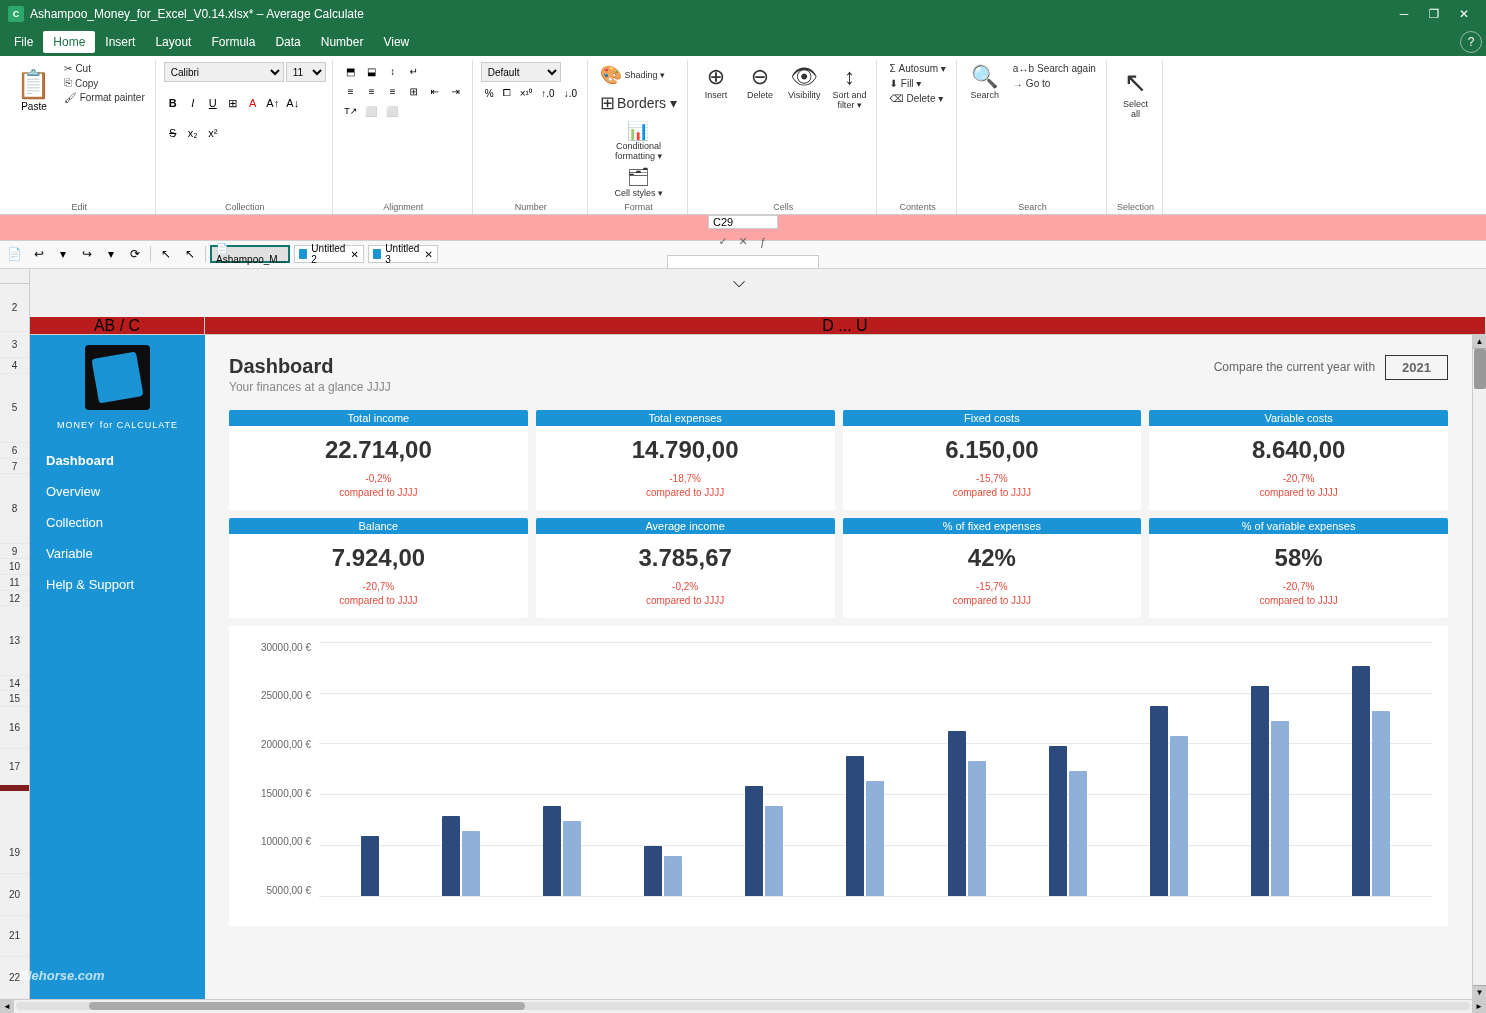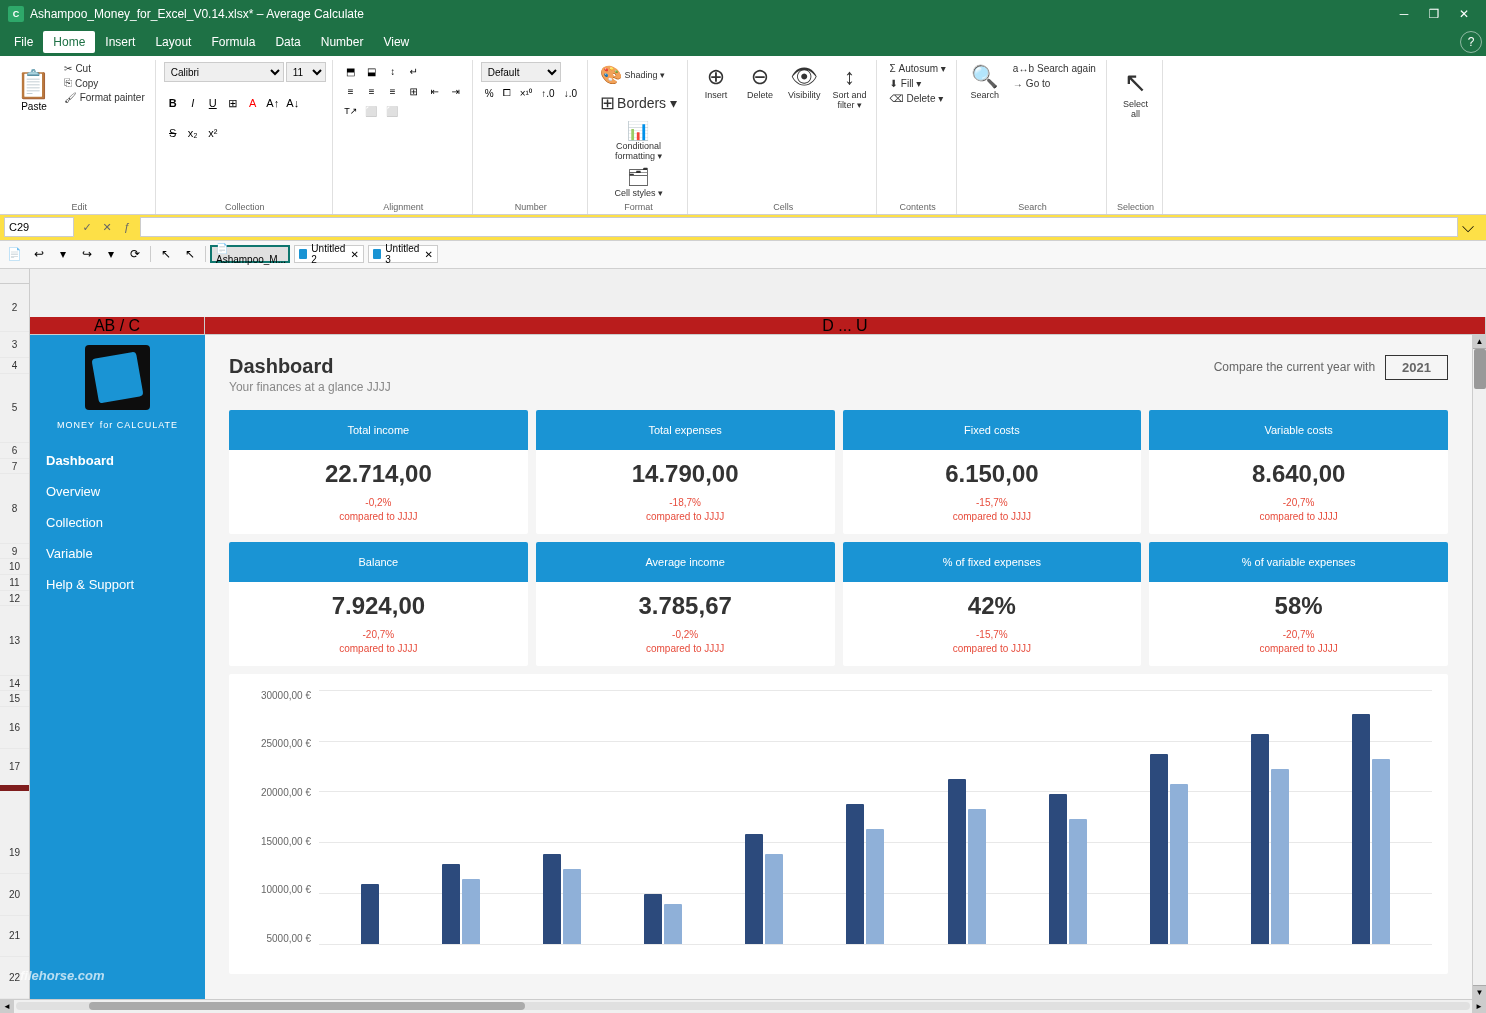--- a/index.html
+++ b/index.html
@@ -110,26 +110,27 @@
     .align-btn { width: 20px; height: 18px; border: 1px solid transparent; cursor: pointer; font-size: 10px; display: flex; align-items: center; justify-content: center; border-radius: 2px; }
 
     .number-group { display: flex; flex-direction: column; gap: 2px; }
     .num-select { height: 20px; border: 1px solid #ccc; font-size: 10px; width: 80px; padding: 0 2px; }
     .num-row { display: flex; gap: 1px; }
     .num-btn { height: 18px; padding: 0 3px; border: 1px solid transparent; cursor: pointer; font-size: 10px; display: flex; align-items: center; border-radius: 2px; }
 
     
     .formula-bar {
       height: 26px;
-      background: #fde047;
+      background: #fca5a5;
       border-bottom: 1px solid #d0d0d0;
       display: flex;
       align-items: center;
       gap: 4px;
       padding: 0 4px;
+      flex-direction: column;
     }
     .cell-ref { width: 70px; height: 20px; border: 1px solid #ccc; padding: 0 4px; font-size: 11px; }
     .formula-btns { display: flex; gap: 2px; }
     .formula-btn { width: 18px; height: 18px; display: flex; align-items: center; justify-content: center; cursor: pointer; font-size: 11px; color: #666; }
     .formula-input { flex: 1; height: 20px; border: 1px solid #ccc; padding: 0 4px; font-size: 11px; }
 
     
     .toolbar-row {
       height: 28px;
       background: #f8f8f8;
@@ -226,21 +227,21 @@
     .stat-card {
       flex: 1;
       background: white;
       border-radius: 2px;
       overflow: hidden;
     }
     .stat-header {
       background: #1a94d4;
       color: white;
       text-align: center;
-      padding: 14px 8px;
+      padding: 2px 8px;
       font-size: 11px;
     }
     .stat-body {
       padding: 10px 12px;
       text-align: center;
     }
     .stat-value {
       font-size: 24px;
       font-weight: 600;
       color: #333;

